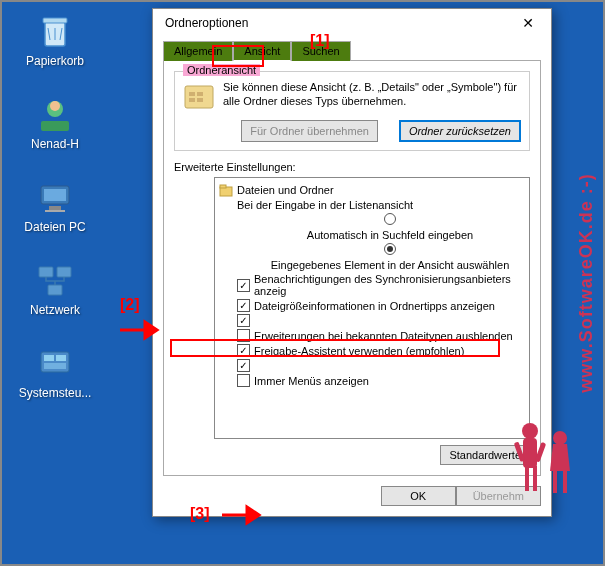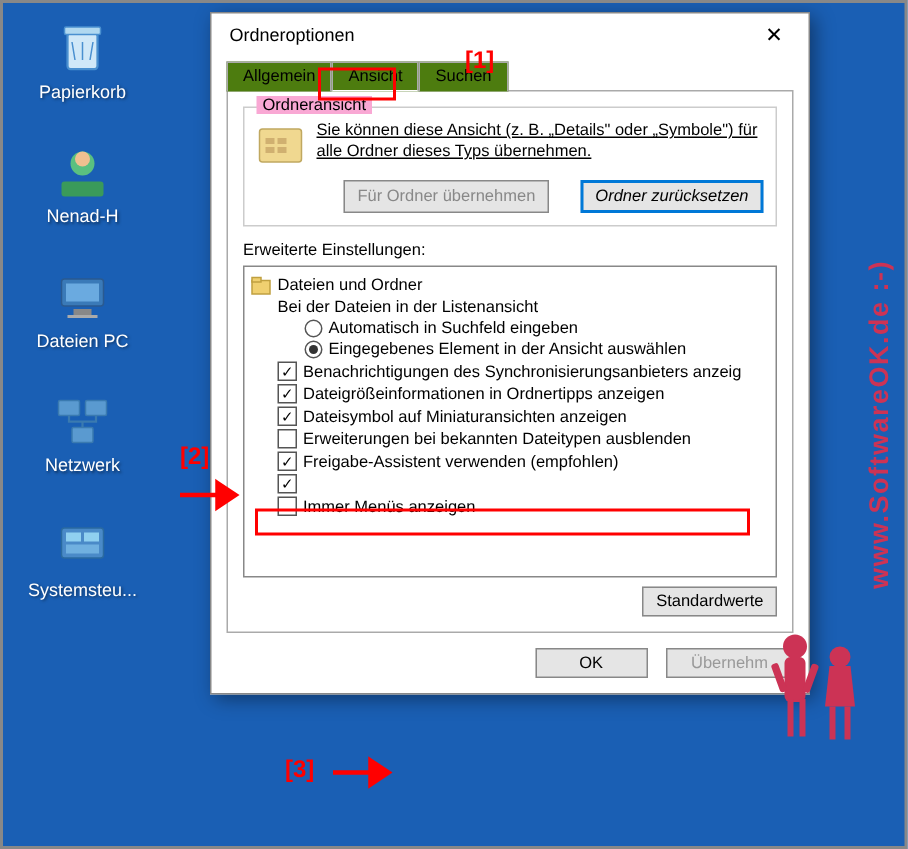--- a/index.html
+++ b/index.html
@@ -5,50 +5,50 @@
     * { box-sizing: border-box; margin: 0; padding: 0; font-family: "Segoe UI", Tahoma, sans-serif; }
     body { width: 605px; height: 566px; background: #1a5fb4; position: relative; overflow: hidden; }
     
     
     .desktop { position: absolute; top: 0; left: 0; width: 140px; padding: 10px 0 0 15px; }
     .desktop-icon { width: 80px; text-align: center; margin-bottom: 25px; cursor: pointer; }
     .desktop-icon .svg-wrap { display: flex; justify-content: center; margin-bottom: 4px; }
     .desktop-icon-label { color: #fff; font-size: 12px; text-shadow: 1px 1px 2px rgba(0,0,0,0.5); }
     
     
-    .dialog { position: absolute; left: 140px; top: 8px; width: 400px; background: #fff; border: 1px solid #888; box-shadow: 3px 3px 12px rgba(0,0,0,0.4); }
+    .dialog { position: absolute; left: 152px; top: 8px; width: 400px; background: #fff; border: 1px solid #888; box-shadow: 3px 3px 12px rgba(0,0,0,0.4); }
     .titlebar { display: flex; justify-content: space-between; align-items: center; padding: 6px 8px 6px 12px; font-size: 12px; }
     .close-x { width: 30px; text-align: center; font-size: 14px; cursor: pointer; }
     
     .tabs { display: flex; padding: 4px 10px 0 10px; }
     .tab { border: 1px solid #aaa; border-bottom: none; padding: 3px 10px; font-size: 11px; margin-right: 0; background: #4d7c0f; cursor: pointer; }
     .tab.active { border-bottom: 1px solid #fff; position: relative; z-index: 2; }
     .tab-content { border: 1px solid #aaa; margin: -1px 10px 0 10px; padding: 10px; }
     
     .group { border: 1px solid #ccc; padding: 8px; margin-bottom: 10px; position: relative; }
     .group-title { position: absolute; top: -8px; left: 8px; background: #f9a8d4; padding: 0 4px; font-size: 11px; }
     .group-body { display: flex; align-items: flex-start; gap: 8px; font-size: 11px; }
-    .group-text { flex: 1; line-height: 1.3; text-decoration: underline; }
+    .group-text { flex: 1; line-height: 1.3; }
     .group-buttons { display: flex; justify-content: flex-end; gap: 21px; margin-top: 8px; }
     .btn-small { border: 1px solid #888; background: #e5e5e5; padding: 3px 8px; font-size: 11px; cursor: pointer; }
     .btn-small.highlighted { border: 2px solid #0078d7; font-style: italic; }
     .btn-small.disabled { color: #888; }
     
     .settings-label { font-size: 11px; margin-bottom: 4px; }
-    .tree { border: 1px solid #888; height: 208px; overflow-y: auto; padding: 4px; font-size: 11px; background: #fff; }
+    .tree { border: 1px solid #888; height: 262px; overflow-y: auto; padding: 4px; font-size: 11px; background: #fff; margin-left: 40px; }
     .tree-folder { display: flex; align-items: center; gap: 4px; padding: 1px 0; }
     .tree-item { display: flex; align-items: center; gap: 4px; padding: 1px 0 1px 18px; }
-    .tree-item.l2 { padding-left: 36px; }
+    .tree-item.l2 { padding-left: 36px; flex-direction: column; }
     .chk { width: 13px; height: 13px; border: 1px solid #555; flex-shrink: 0; display: flex; align-items: center; justify-content: center; font-size: 10px; cursor: pointer; }
     .chk.checked::after { content: '✓'; }
     .rad { width: 12px; height: 12px; border: 1px solid #555; border-radius: 50%; flex-shrink: 0; cursor: pointer; position: relative; }
     .rad.checked::after { content: ''; position: absolute; width: 6px; height: 6px; background: #333; border-radius: 50%; top: 2px; left: 2px; }
     
     .defaults-row { display: flex; justify-content: flex-end; margin-top: 6px; }
-    .bottom-row { display: flex; justify-content: flex-end; gap: 12px; padding: 10px; }
+    .bottom-row { display: flex; justify-content: flex-end; gap: 0; padding: 10px; }
     .btn-std { border: 1px solid #888; background: #e5e5e5; padding: 3px 16px; font-size: 11px; min-width: 75px; cursor: pointer; }
     .btn-std.disabled { color: #999; }
     
     
     .annot { position: absolute; color: #ff0000; font-weight: bold; font-size: 16px; z-index: 10; pointer-events: none; }
     .annot-box { position: absolute; border: 2px solid #ff0000; z-index: 9; pointer-events: none; }
     .arrow { position: absolute; z-index: 10; pointer-events: none; }
     
     
     .watermark { position: absolute; right: 8px; top: 50%; transform: translateY(-50%) rotate(180deg); writing-mode: vertical-rl; color: #cc3355; font-size: 18px; font-weight: bold; letter-spacing: 1px; }
@@ -150,41 +150,40 @@
     <div class="settings-label">Erweiterte Einstellungen:</div>
     <div class="tree">
       <div class="tree-folder">
         <svg width="14" height="14">
             <rect x="1" y="4" width="12" height="9" fill="#f0d070" stroke="#c0a040"></rect>
             <rect x="1" y="2" width="6" height="3" fill="#f0d070" stroke="#c0a040"></rect>
           </svg>
         <span>Dateien und Ordner</span>
       </div>
       <div class="tree-item">
-          <span>Bei der Dateien in der Listenansicht</span>
+          <span>Bei der Eingabe in der Listenansicht</span>
         </div>
       <div class="tree-item l2">
           <span class="rad"></span>
           <span>Automatisch in Suchfeld eingeben</span>
         </div>
       <div class="tree-item l2">
           <span class="rad checked"></span>
           <span>Eingegebenes Element in der Ansicht auswählen</span>
         </div>
       <div class="tree-item">
           <span class="chk checked"></span>
           <span>Benachrichtigungen des Synchronisierungsanbieters anzeig</span>
         </div>
       <div class="tree-item">
           <span class="chk checked"></span>
           <span>Dateigrößeinformationen in Ordnertipps anzeigen</span>
         </div>
       <div class="tree-item">
           <span class="chk checked"></span>
-          <span>Dateisymbol auf Miniaturansichten anzeigen</span>
         </div>
       <div class="tree-item">
           <span class="chk"></span>
           <span>Erweiterungen bei bekannten Dateitypen ausblenden</span>
         </div>
       <div class="tree-item">
           <span class="chk checked"></span>
           <span>Freigabe-Assistent verwenden (empfohlen)</span>
         </div>
       <div class="tree-item">

